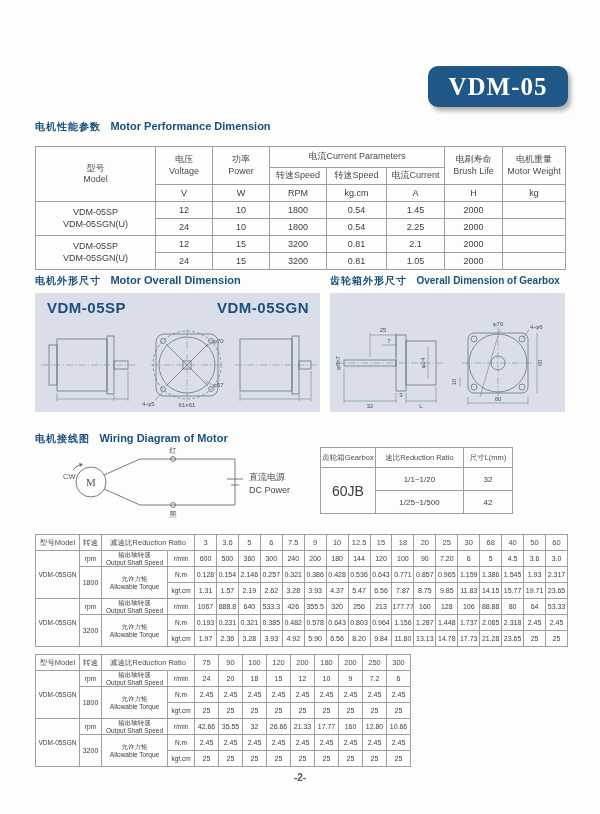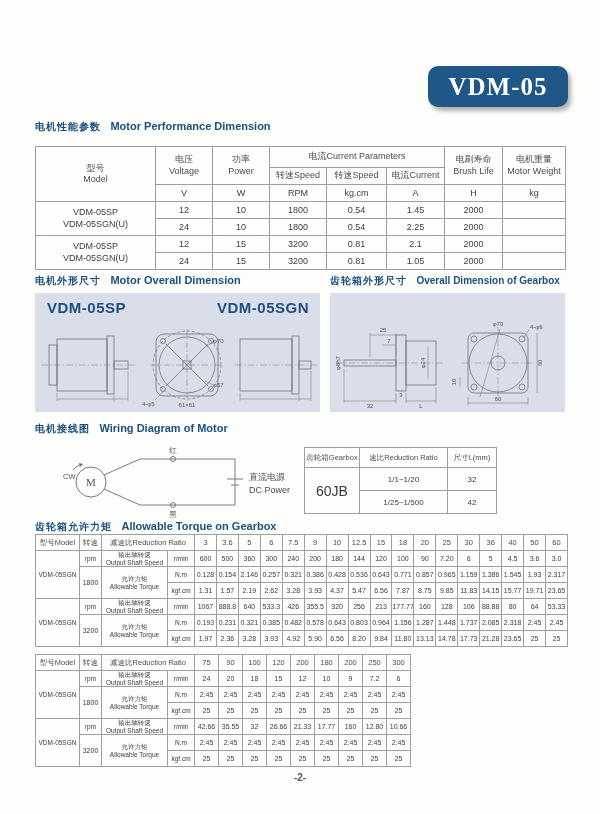--- a/index.html
+++ b/index.html
@@ -51,21 +51,21 @@
   .tech-dim{stroke:#6b737e;stroke-width:0.5;fill:none;}
   .tech-label{fill:#4c555f;font-size:6px;font-family:"Liberation Sans",sans-serif;}
 
   
   .wiring-box{position:absolute;left:55px;top:443px;width:250px;height:80px;}
   .wire{stroke:#6b6b6b;stroke-width:0.9;fill:none;}
   .wire-label{fill:#555;font-size:7.5px;font-family:"Liberation Sans",sans-serif;}
   .power-label{fill:#4a4a4a;font-size:9px;font-family:"Liberation Sans",sans-serif;}
 
   
-  #gearbox-table{position:absolute;left:304px;top:447px;width:192px;font-size:8px;}
+  #gearbox-table{position:absolute;left:320px;top:447px;width:192px;font-size:8px;}
   #gearbox-table th{height:19px;font-size:7.5px;}
   #gearbox-table td{height:22px;}
   #gearbox-table .gb-model{font-size:14px;color:#3a3a3a;}
 
   
   .torque-table{position:absolute;font-size:7px;}
   #torque-table1{left:35px;top:534px;width:533px;}
   #torque-table2{left:35px;top:654px;width:376px;}
   .torque-table th{height:15px;font-size:7.5px;}
   .torque-table td{height:15px;}
@@ -272,21 +272,21 @@
         <line class="tech-dim" x1="130" y1="84" x2="130" y2="94"></line>
         <text class="tech-label" x="168" y="33" text-anchor="middle">φ70</text>
         <text class="tech-label" x="200" y="36">4-φ6</text>
         <text class="tech-label" transform="rotate(-90 212 70)" x="212" y="70" text-anchor="middle">60</text>
         <text class="tech-label" x="168" y="108" text-anchor="middle">60</text>
         <text class="tech-label" transform="rotate(-90 126 89)" x="126" y="89" text-anchor="middle">10</text>
       </g>
     </svg>
   </div>
 
-  <div class="sec-head" style="left:35px;top:418px;">
+  <div class="sec-head" style="left:35px;top:428px;">
     <span class="zh">电机接线图</span>
     <span class="en">Wiring Diagram of Motor</span>
   </div>
 
   <div class="wiring-box">
     <svg width="250" height="80" viewBox="0 0 250 80">
       <circle class="wire" cx="36" cy="39" r="15"></circle>
       <path class="wire" d="M 18 27 a 14 14 0 0 1 7 -5"></path>
       <path d="M 24 20 l 4 1 l -3 3 z" fill="#6b6b6b"></path>
       <text class="wire-label" x="8" y="36">CW</text>
@@ -322,24 +322,20 @@
           <td>1/1~1/20</td>
           <td>32</td>
         </tr>
         <tr>
           <td>1/25~1/500</td>
           <td>42</td>
         </tr>
       </tbody>
     </table>
 
-  <div class="sec-head" style="left:35px;top:516px;">
-    <span class="zh">齿轮箱允许力矩</span>
-    <span class="en">Allowable Torque on Gearbox</span>
-  </div>
 
   <table id="torque-table1" class="torque-table">
       <colgroup>
         <col style="width:44px">
         <col style="width:22px">
         <col style="width:66px">
         <col style="width:27px">
         <col>
         <col>
         <col>
@@ -369,21 +365,21 @@
           <th>6</th>
           <th>7.5</th>
           <th>9</th>
           <th>10</th>
           <th>12.5</th>
           <th>15</th>
           <th>18</th>
           <th>20</th>
           <th>25</th>
           <th>30</th>
-          <th>36</th>
+          <th>68</th>
           <th>40</th>
           <th>50</th>
           <th>60</th>
         </tr>
         <tr>
           <td class="model" rowspan="3">VDM-05SGN</td>
           <td class="unit">rpm</td>
           <td class="desc">输出轴转速<br>Output Shaft Speed</td>
           <td class="unit">r/min</td>
           <td>600</td>

